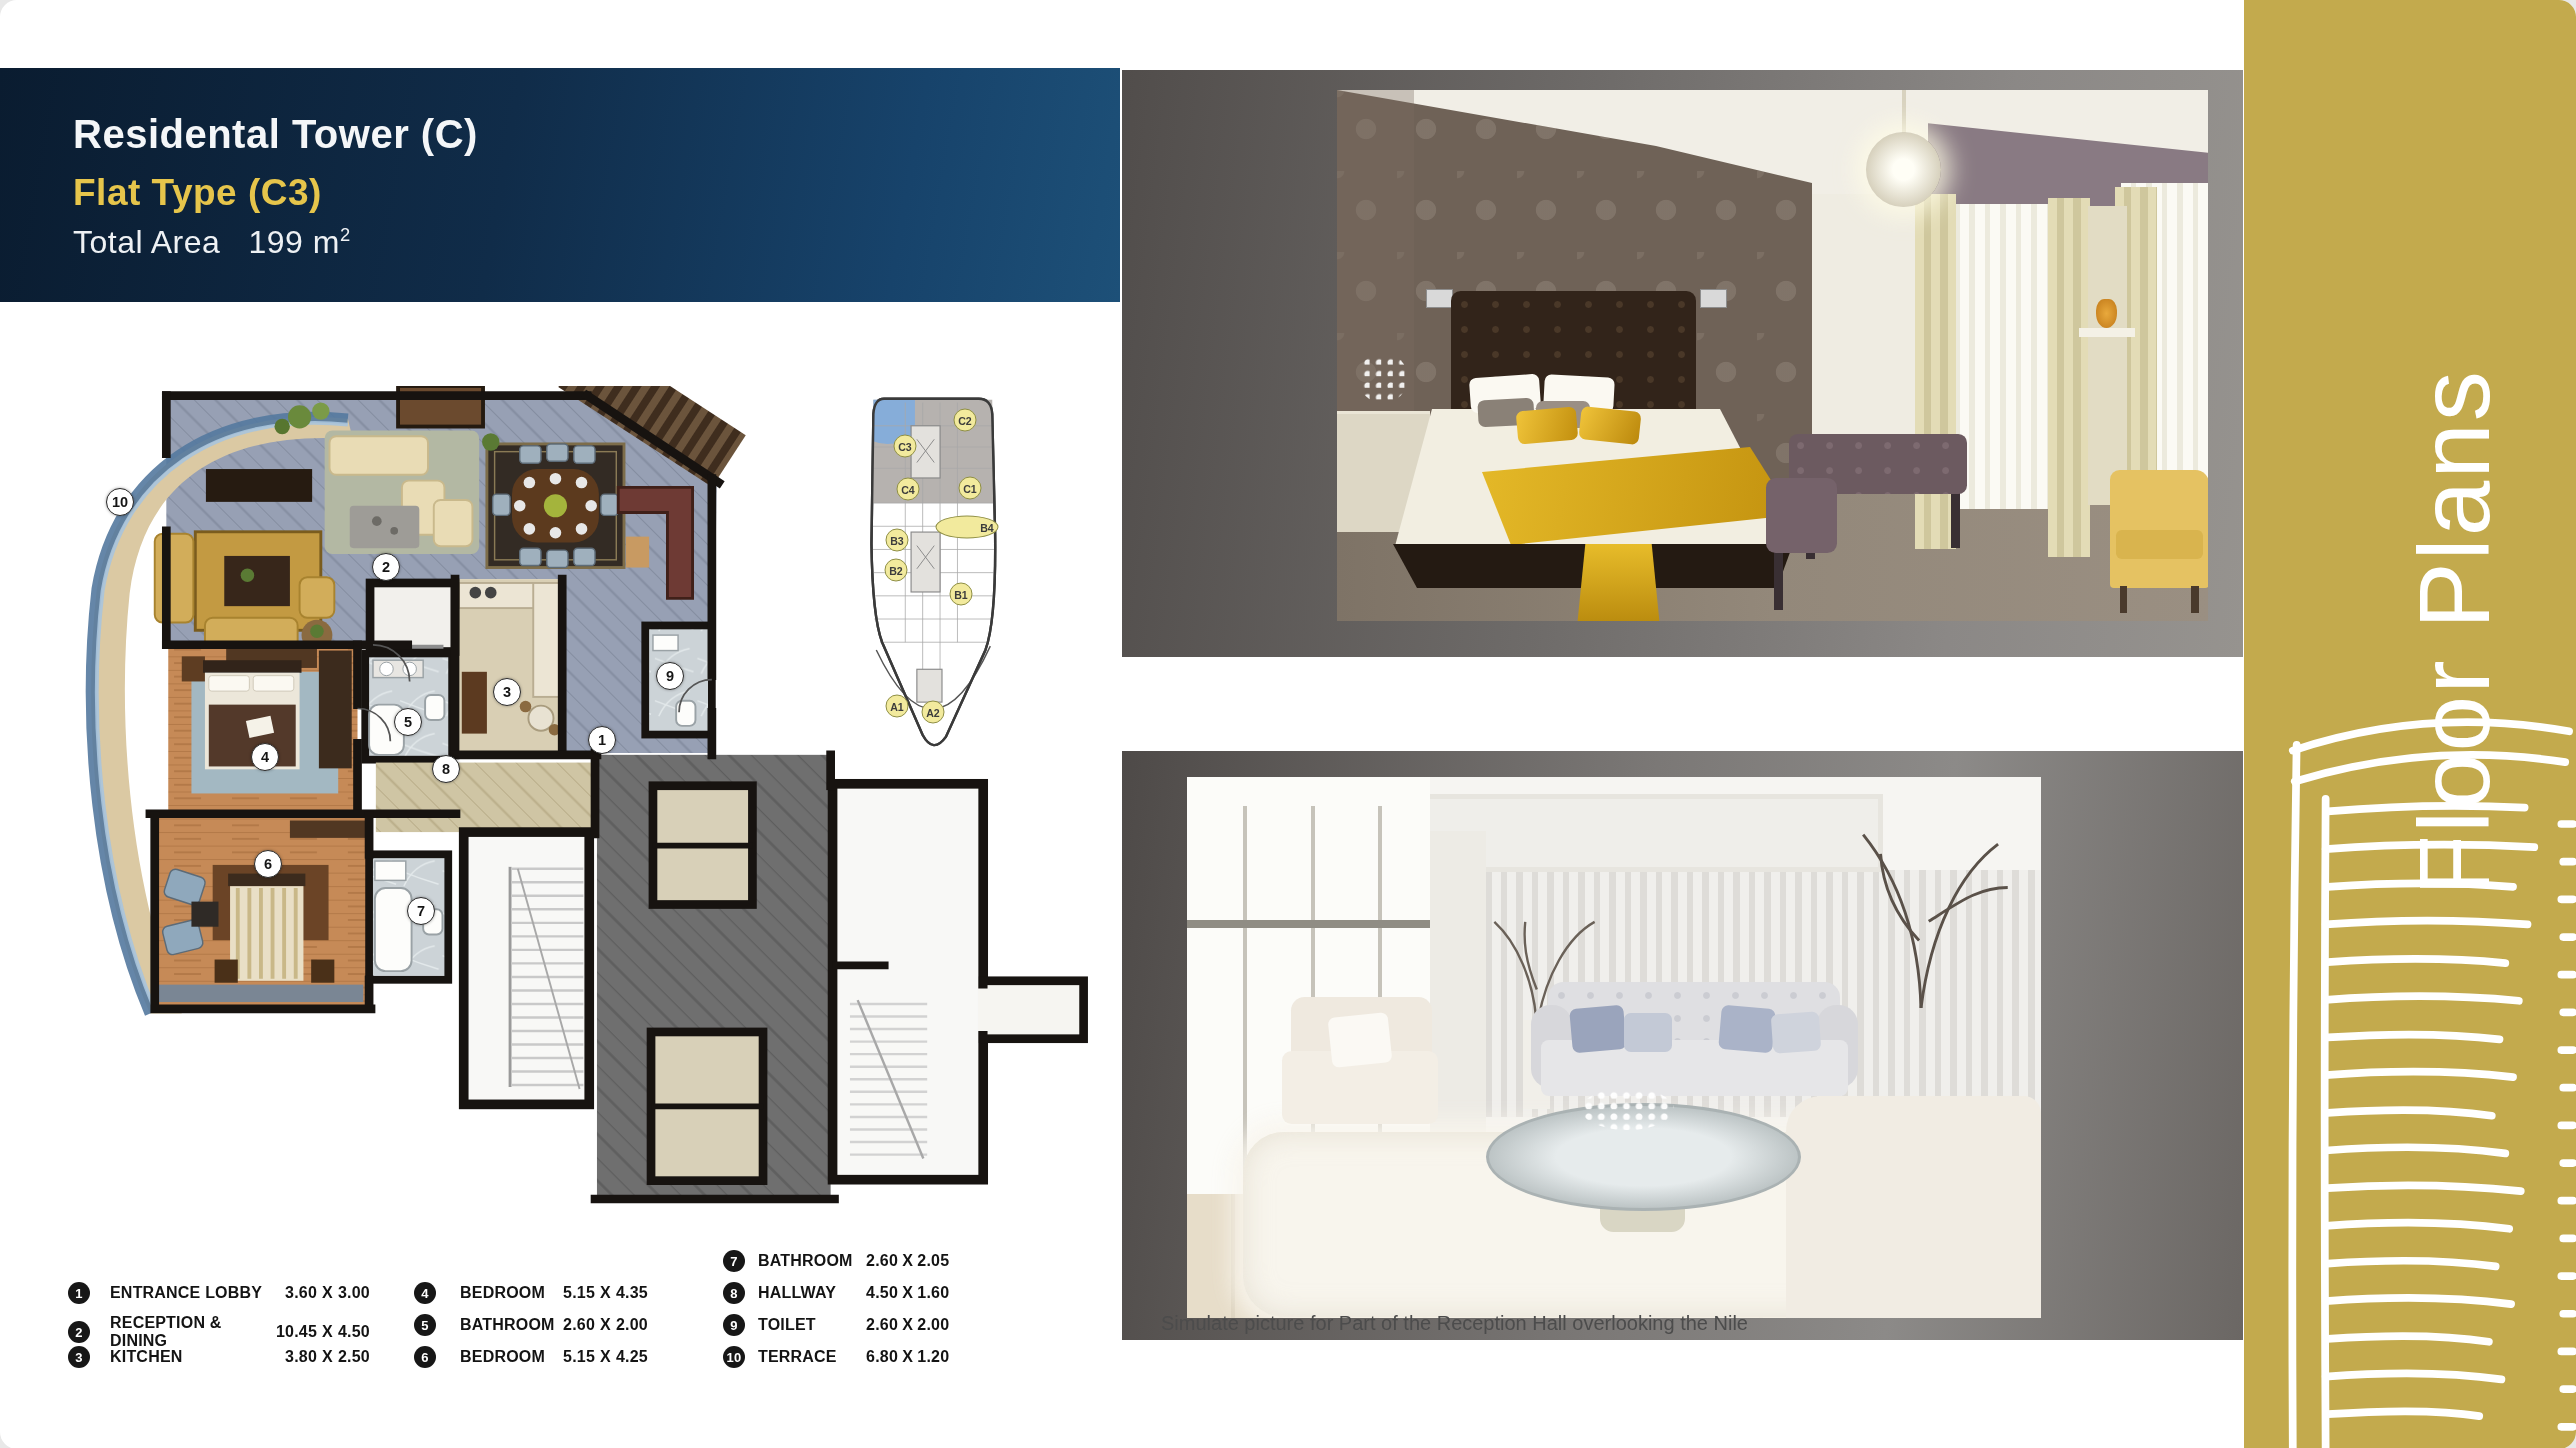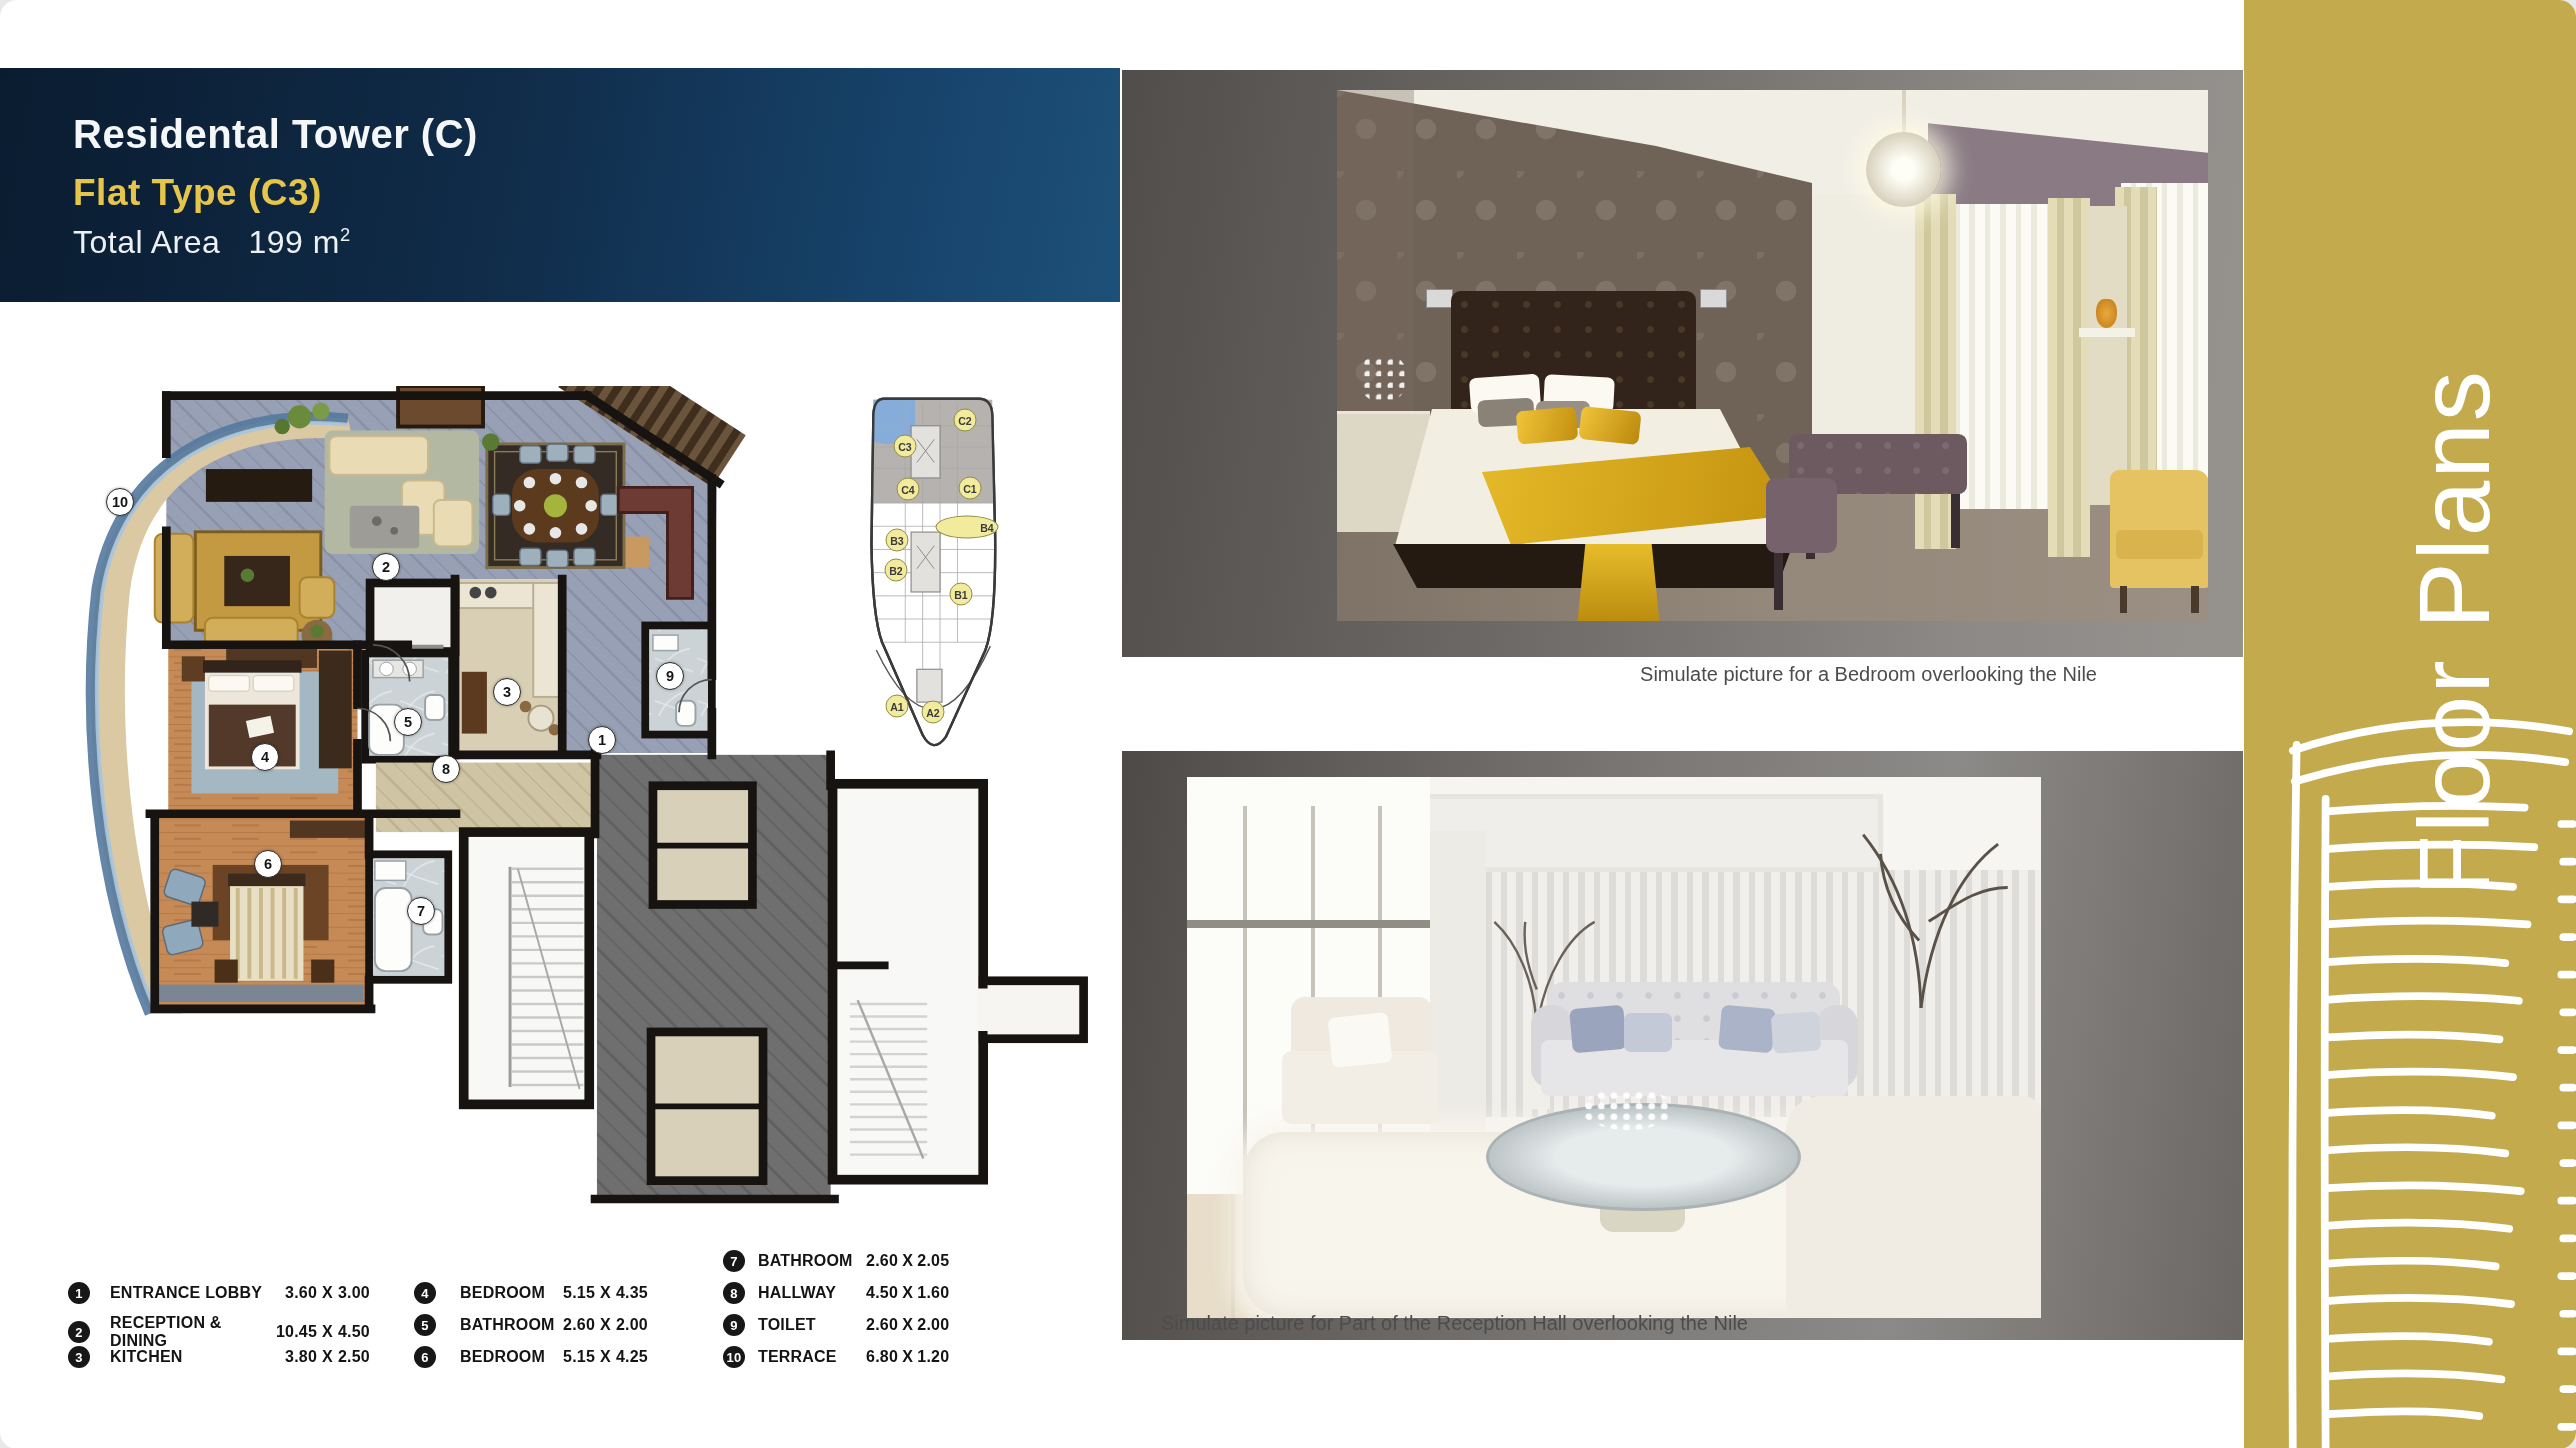--- a/index.html
+++ b/index.html
@@ -599,21 +599,20 @@
       <div class="p1-bench"></div>
       <div class="p1-bench2"></div>
 
       <div class="p1-chair">
         <div class="seat"></div>
         <div class="leg" style="left:9.7px;"></div>
         <div class="leg" style="left:81px;"></div>
       </div>
     </div>
   </div>
-  <div class="caption caption1">Simulate picture for a Bedroom overlooking the Nile</div>
 
   <div class="panel2">
     <div class="photo photo2">
       <div class="p2-sheer"></div>
       <div class="p2-ceil"></div>
       <div class="p2-cove"></div>
       <div class="p2-winwall"></div>
       <div class="p2-mull" style="left:56px;top:29px;width:3.9px;height:425px;"></div>
       <div class="p2-mull" style="left:124px;top:29px;width:3.9px;height:425px;"></div>
       <div class="p2-mull" style="left:191px;top:29px;width:3.9px;height:425px;"></div>

